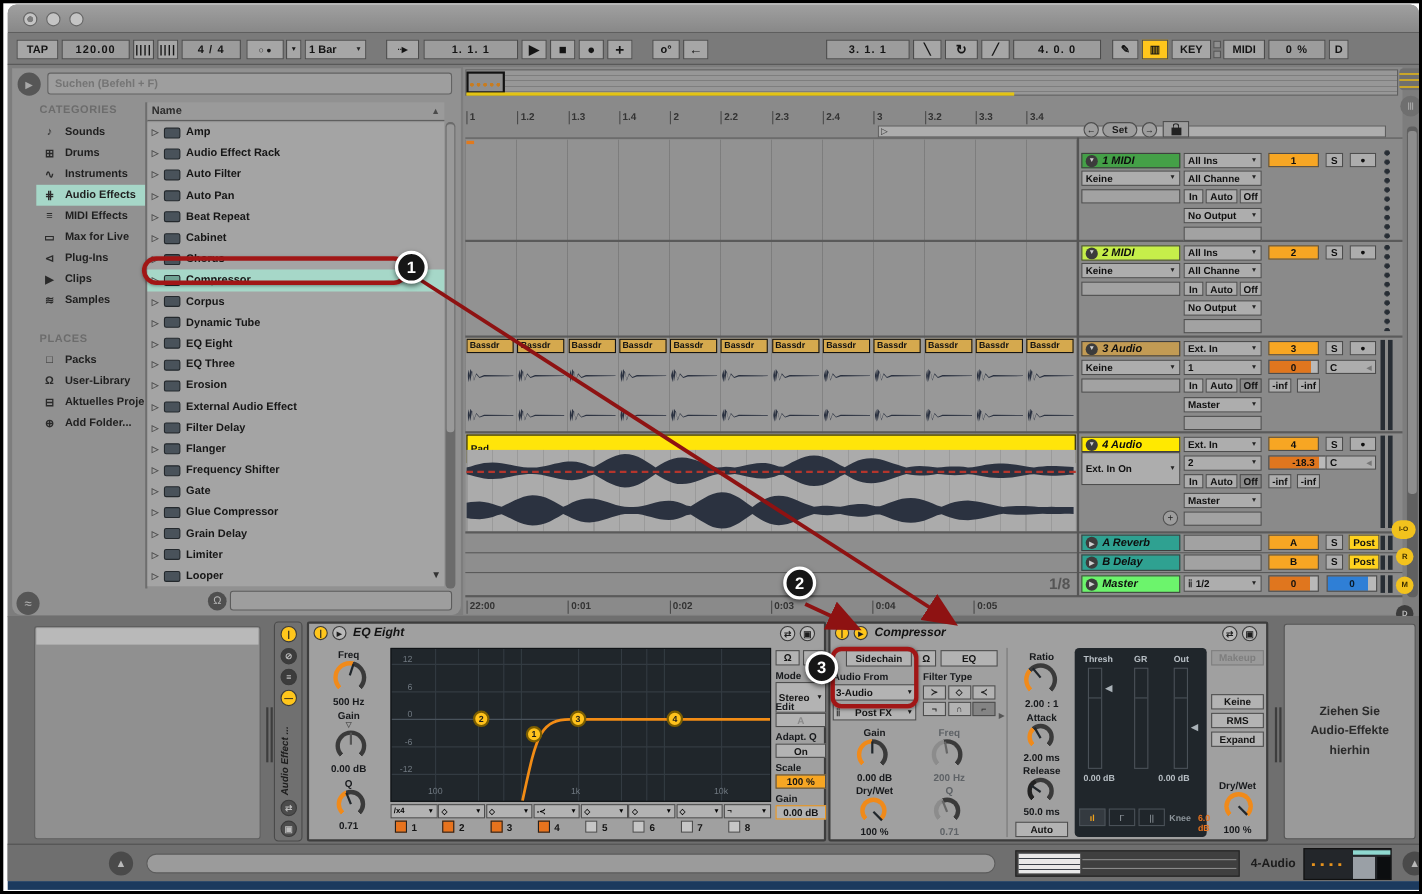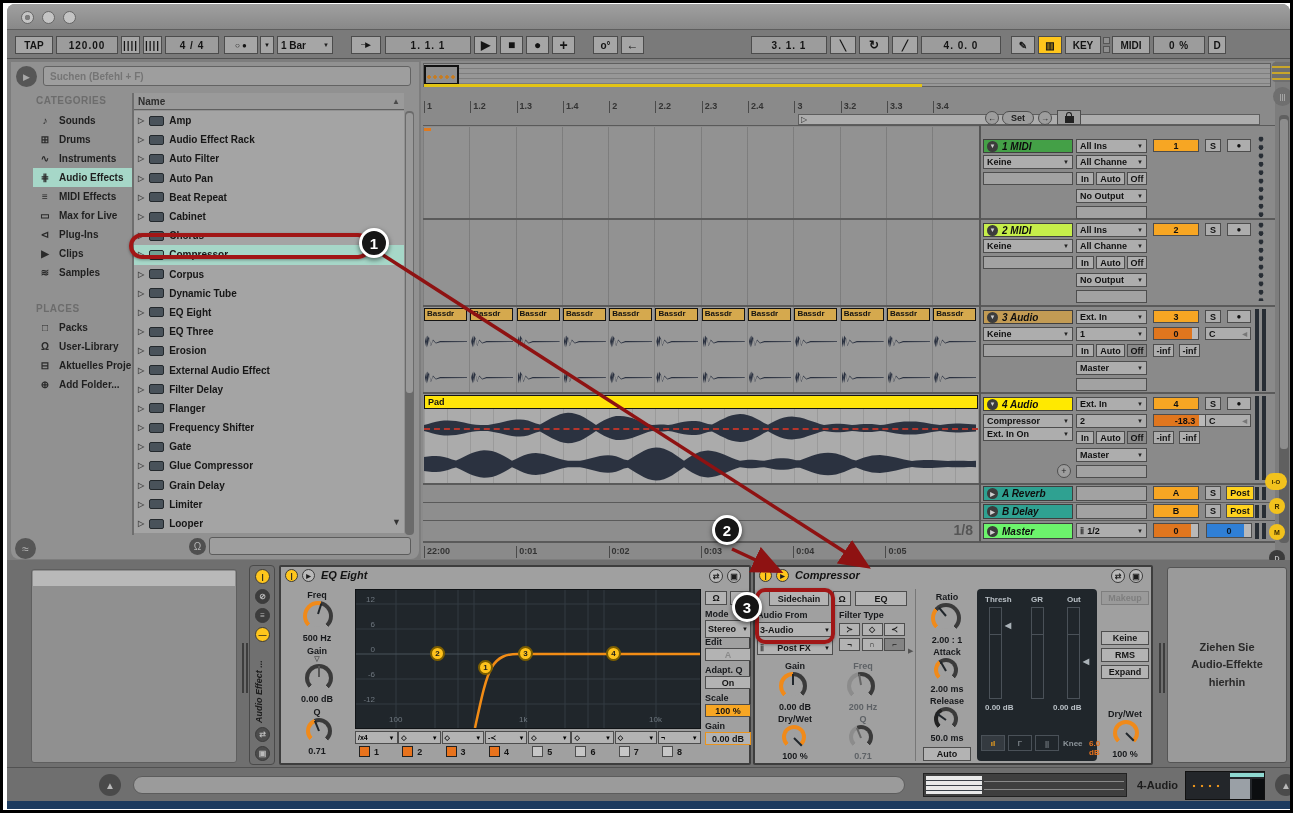--- a/index.html
+++ b/index.html
@@ -456,21 +456,21 @@
       </div>
 
       <div class="bcl">
         <div class="bclbl">Bassdr</div>
         <div class="kick k1"></div>
         <div class="kick k2"></div>
       </div>
 
   </div>
   <div class="abs" style="left:420px;top:391px;width:556px;height:90px;background:#929292"></div>
-  <div class="abs f" style="left:421px;top:392px;width:554px;height:14px;background:#ffe50a;border:1px solid #141414;font-size:9px;font-weight:700;color:#111;padding:0 3px">
+  <div class="abs f" style="left:421px;top:392px;width:554px;height:14px;background:#ffe50a;border:1px solid #141414;font-size:9px;font-weight:700;color:#111;padding:12px 3px">
       <span>Pad</span>
     </div>
   <div class="abs" style="left:421px;top:406px;width:554px;height:74px;background:#ababab;background-image:repeating-linear-gradient(to right,rgba(0,0,0,.1) 0 1px,rgba(0,0,0,0) 1px 23.1px)">
     <svg style="position:absolute;left:0;top:3px" width="554" height="32">
         <path d="M0 12.9 L4 12.0 L8 10.8 L12 9.8 L16 9.0 L20 8.6 L24 8.5 L28 8.7 L32 9.1 L36 9.8 L40 10.6 L44 11.4 L48 12.2 L52 12.7 L56 13.1 L60 13.1 L64 12.9 L68 12.3 L72 11.6 L76 10.7 L80 9.7 L84 8.8 L88 8.0 L92 7.6 L96 7.5 L100 7.8 L104 8.6 L108 9.9 L112 11.6 L116 12.6 L120 10.3 L124 8.0 L128 5.8 L132 3.9 L136 2.3 L140 1.2 L144 0.8 L148 1.0 L152 1.9 L156 3.3 L160 5.3 L164 7.7 L168 10.3 L172 13.0 L176 10.6 L180 8.3 L184 6.4 L188 5.0 L192 4.1 L196 3.9 L200 4.2 L204 5.0 L208 6.1 L212 7.5 L216 9.1 L220 10.5 L224 11.9 L228 12.9 L232 12.7 L236 12.4 L240 12.6 L244 13.1 L248 12.4 L252 11.5 L256 10.6 L260 9.8 L264 9.2 L268 8.9 L272 9.0 L276 9.6 L280 10.7 L284 12.1 L288 12.4 L292 10.4 L296 8.3 L300 6.4 L304 4.6 L308 3.3 L312 2.4 L316 2.1 L320 2.3 L324 3.2 L328 4.6 L332 6.4 L336 8.6 L340 11.0 L344 12.8 L348 10.5 L352 8.4 L356 6.7 L360 5.5 L364 4.8 L368 4.6 L372 4.9 L376 5.6 L380 6.6 L384 7.9 L388 9.3 L392 10.6 L396 11.9 L400 13.0 L404 12.4 L408 11.9 L412 11.7 L416 11.8 L420 12.0 L424 12.5 L428 13.0 L432 12.8 L436 12.3 L440 12.1 L444 12.0 L448 12.1 L452 12.4 L456 12.9 L460 12.7 L464 12.0 L468 11.3 L472 10.6 L476 10.0 L480 9.6 L484 9.4 L488 9.4 L492 9.6 L496 10.0 L500 10.6 L504 11.2 L508 11.9 L512 12.6 L516 12.9 L520 12.4 L524 12.0 L528 11.7 L532 11.6 L536 11.6 L540 11.8 L544 12.0 L548 12.3 L552 12.5 L552 19.5 L548 19.7 L544 20.0 L540 20.2 L536 20.4 L532 20.4 L528 20.3 L524 20.0 L520 19.6 L516 19.1 L512 19.4 L508 20.1 L504 20.8 L500 21.4 L496 22.0 L492 22.4 L488 22.6 L484 22.6 L480 22.4 L476 22.0 L472 21.4 L468 20.7 L464 20.0 L460 19.3 L456 19.1 L452 19.6 L448 19.9 L444 20.0 L440 19.9 L436 19.7 L432 19.2 L428 19.0 L424 19.5 L420 20.0 L416 20.2 L412 20.3 L408 20.1 L404 19.6 L400 19.0 L396 20.1 L392 21.4 L388 22.7 L384 24.1 L380 25.4 L376 26.4 L372 27.1 L368 27.4 L364 27.2 L360 26.5 L356 25.3 L352 23.6 L348 21.5 L344 19.2 L340 21.0 L336 23.4 L332 25.6 L328 27.4 L324 28.8 L320 29.7 L316 29.9 L312 29.6 L308 28.7 L304 27.4 L300 25.6 L296 23.7 L292 21.6 L288 19.6 L284 19.9 L280 21.3 L276 22.4 L272 23.0 L268 23.1 L264 22.8 L260 22.2 L256 21.4 L252 20.5 L248 19.6 L244 18.9 L240 19.4 L236 19.6 L232 19.3 L228 19.1 L224 20.1 L220 21.5 L216 22.9 L212 24.5 L208 25.9 L204 27.0 L200 27.8 L196 28.1 L192 27.9 L188 27.0 L184 25.6 L180 23.7 L176 21.4 L172 19.0 L168 21.7 L164 24.3 L160 26.7 L156 28.7 L152 30.1 L148 31.0 L144 31.2 L140 30.8 L136 29.7 L132 28.1 L128 26.2 L124 24.0 L120 21.7 L116 19.4 L112 20.4 L108 22.1 L104 23.4 L100 24.2 L96 24.5 L92 24.4 L88 24.0 L84 23.2 L80 22.3 L76 21.3 L72 20.4 L68 19.7 L64 19.1 L60 18.9 L56 18.9 L52 19.3 L48 19.8 L44 20.6 L40 21.4 L36 22.2 L32 22.9 L28 23.3 L24 23.5 L20 23.4 L16 23.0 L12 22.2 L8 21.2 L4 20.0 L0 19.1 Z" fill="#2b3240"></path>
       </svg>
     <div style="position:absolute;left:0;top:19px;width:554px;border-top:2px dashed #b5352c"></div>
     <svg style="position:absolute;left:0;top:38px" width="554" height="34">
         <path d="M0 10.1 L4 9.4 L8 9.1 L12 9.0 L16 9.3 L20 10.0 L24 11.1 L28 12.5 L32 13.6 L36 11.7 L40 9.8 L44 7.8 L48 6.1 L52 4.7 L56 3.7 L60 3.3 L64 3.4 L68 4.1 L72 5.3 L76 7.0 L80 9.1 L84 11.3 L88 13.7 L92 12.0 L96 9.9 L100 8.3 L104 7.0 L108 6.3 L112 6.1 L116 6.4 L120 7.1 L124 8.2 L128 9.4 L132 10.7 L136 12.0 L140 13.0 L144 13.7 L148 13.8 L152 13.8 L156 13.7 L160 13.0 L164 12.0 L168 10.9 L172 9.9 L176 9.0 L180 8.4 L184 8.2 L188 8.5 L192 9.3 L196 10.7 L200 12.5 L204 13.2 L208 10.8 L212 8.3 L216 5.9 L220 3.7 L224 2.0 L228 0.9 L232 0.5 L236 0.7 L240 1.7 L244 3.4 L248 5.6 L252 8.2 L256 11.1 L260 13.8 L264 11.0 L268 8.4 L272 6.4 L276 4.8 L280 3.9 L284 3.6 L288 3.9 L292 4.7 L296 6.0 L300 7.6 L304 9.3 L308 10.9 L312 12.4 L316 13.7 L320 13.3 L324 12.8 L328 12.7 L332 12.9 L336 13.4 L340 13.7 L344 12.9 L348 12.2 L352 11.6 L356 11.2 L360 11.2 L364 11.5 L368 12.3 L372 13.3 L376 13.3 L380 11.8 L384 10.3 L388 8.8 L392 7.5 L396 6.5 L400 5.9 L404 5.7 L408 6.0 L412 6.6 L416 7.7 L420 9.1 L424 10.8 L428 12.5 L432 13.6 L436 12.0 L440 10.5 L444 9.4 L448 8.6 L452 8.2 L456 8.1 L460 8.4 L464 8.9 L468 9.7 L472 10.5 L476 11.5 L480 12.4 L484 13.2 L488 13.9 L492 13.5 L496 13.2 L500 13.0 L504 13.0 L508 13.1 L512 13.3 L516 13.5 L520 13.8 L524 13.9 L528 13.8 L532 13.7 L536 13.8 L540 13.8 L544 13.9 L548 13.9 L552 13.8 L552 20.2 L548 20.1 L544 20.1 L540 20.2 L536 20.2 L532 20.3 L528 20.2 L524 20.1 L520 20.2 L516 20.5 L512 20.7 L508 20.9 L504 21.0 L500 21.0 L496 20.8 L492 20.5 L488 20.1 L484 20.8 L480 21.6 L476 22.5 L472 23.5 L468 24.3 L464 25.1 L460 25.6 L456 25.9 L452 25.8 L448 25.4 L444 24.6 L440 23.5 L436 22.0 L432 20.4 L428 21.5 L424 23.2 L420 24.9 L416 26.3 L412 27.4 L408 28.0 L404 28.3 L400 28.1 L396 27.5 L392 26.5 L388 25.2 L384 23.7 L380 22.2 L376 20.7 L372 20.7 L368 21.7 L364 22.5 L360 22.8 L356 22.8 L352 22.4 L348 21.8 L344 21.1 L340 20.3 L336 20.6 L332 21.1 L328 21.3 L324 21.2 L320 20.7 L316 20.3 L312 21.6 L308 23.1 L304 24.7 L300 26.4 L296 28.0 L292 29.3 L288 30.1 L284 30.4 L280 30.1 L276 29.2 L272 27.6 L268 25.6 L264 23.0 L260 20.2 L256 22.9 L252 25.8 L248 28.4 L244 30.6 L240 32.3 L236 33.3 L232 33.5 L228 33.1 L224 32.0 L220 30.3 L216 28.1 L212 25.7 L208 23.2 L204 20.8 L200 21.5 L196 23.3 L192 24.7 L188 25.5 L184 25.8 L180 25.6 L176 25.0 L172 24.1 L168 23.1 L164 22.0 L160 21.0 L156 20.3 L152 20.2 L148 20.2 L144 20.3 L140 21.0 L136 22.0 L132 23.3 L128 24.6 L124 25.8 L120 26.9 L116 27.6 L112 27.9 L108 27.7 L104 27.0 L100 25.7 L96 24.1 L92 22.0 L88 20.3 L84 22.7 L80 24.9 L76 27.0 L72 28.7 L68 29.9 L64 30.6 L60 30.7 L56 30.3 L52 29.3 L48 27.9 L44 26.2 L40 24.2 L36 22.3 L32 20.4 L28 21.5 L24 22.9 L20 24.0 L16 24.7 L12 25.0 L8 24.9 L4 24.6 L0 23.9 Z" fill="#2b3240"></path>
       </svg>
@@ -603,21 +603,21 @@
   <div class="mbars" style="left:1252px;top:306px;width:11px;height:82px"></div>
 
   <div class="ttl" style="left:980px;top:394px;width:90px;height:14px;background:#ffe900">
       <span class="tcirc">▼</span>
       <span>4 Audio</span>
     </div>
   <div class="hb dd" style="left:980px;top:411px;width:90px;height:14px">
       <span>Compressor</span>
       <span class="ar">▼</span>
     </div>
-  <div class="hb dd" style="left:980px;top:424px;width:90px;height:14px">
+  <div class="hb dd" style="left:980px;top:408px;width:90px;height:30px">
       <span>Ext. In On</span>
       <span class="ar">▼</span>
     </div>
   <div class="abs f c" style="left:1054px;top:461px;width:14px;height:14px;border-radius:50%;background:#9d9d9d;border:1px solid #4e4e4e;font-size:9px;color:#222">
       <span>+</span>
     </div>
   <div class="hb dd" style="left:1073px;top:394px;width:71px;height:14px">
       <span>Ext. In</span>
       <span class="ar">▼</span>
     </div>
@@ -870,21 +870,21 @@
         </div>
       </div>
 
   </div>
 
   <div class="dbx" style="left:702px;top:588px;width:22px;height:14px">
       <span>Ω</span>
     </div>
   <div class="dbx yel" style="left:727px;top:588px;width:19px;height:14px"></div>
   <div class="dl" style="left:702px;top:606px;width:46px;text-align:left">Mode</div>
-  <div class="dbx" style="left:702px;top:617px;width:46px;height:18px;justify-content:space-between">
+  <div class="dbx" style="left:702px;top:617px;width:46px;height:28px;justify-content:space-between">
       <span>Stereo</span>
       <span class="ar" style="font-size:6px">▼</span>
     </div>
   <div class="dl" style="left:702px;top:634px;width:46px;text-align:left">Edit</div>
   <div class="dbx" style="left:702px;top:645px;width:46px;height:13px;color:#8a8a8a">
       <span>A</span>
     </div>
   <div class="dl" style="left:702px;top:662px;width:46px;text-align:left">Adapt. Q</div>
   <div class="dbx yel" style="left:702px;top:673px;width:46px;height:13px">
       <span>On</span>

